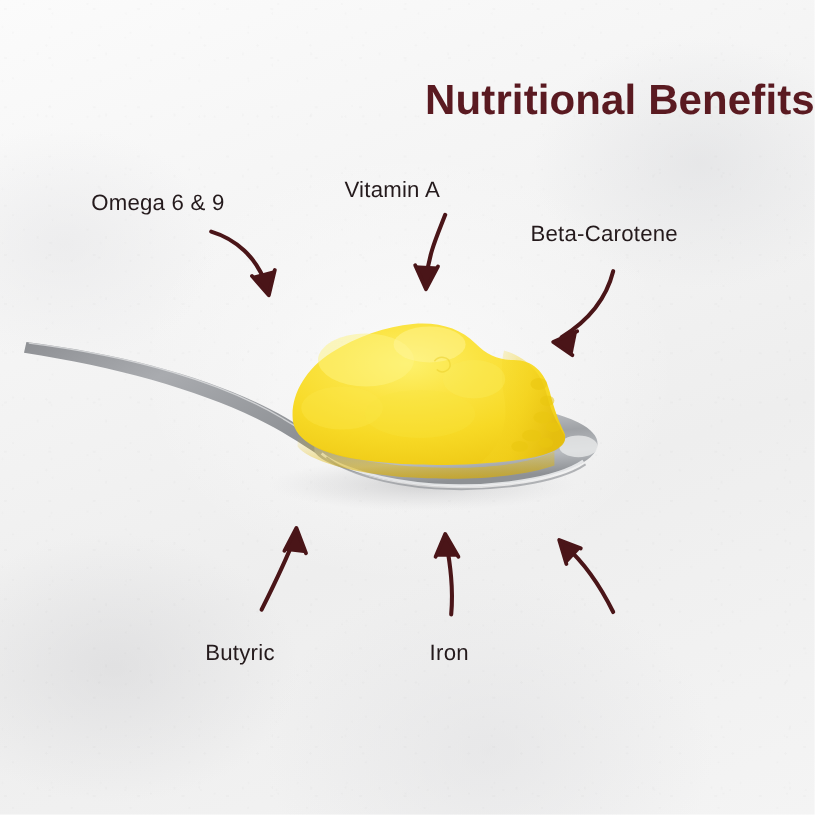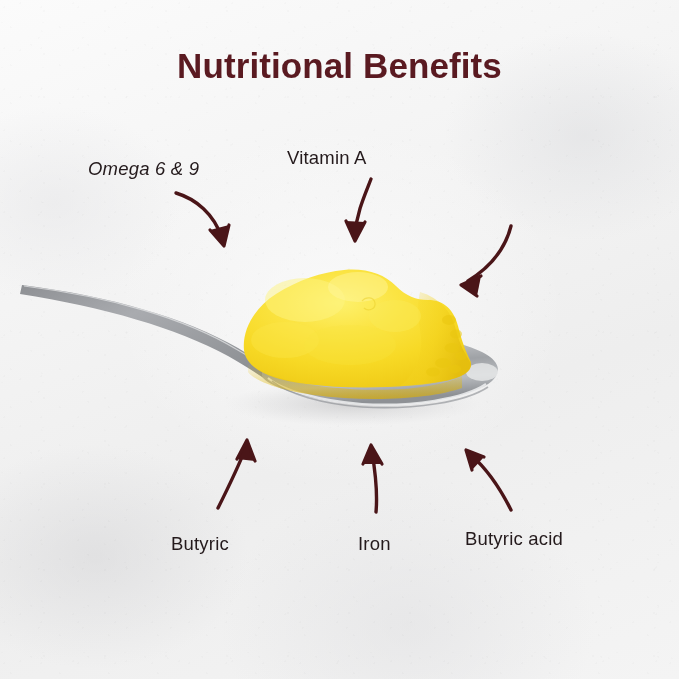--- a/index.html
+++ b/index.html
@@ -37,22 +37,22 @@
       radial-gradient(circle at 55% 88%, rgba(0,0,0,0.03) 0 1px, transparent 1px),
       radial-gradient(circle at 5% 50%, rgba(0,0,0,0.025) 0 1px, transparent 1px),
       radial-gradient(circle at 66% 55%, rgba(0,0,0,0.022) 0 1px, transparent 1px);
     background-size: 37px 41px, 53px 47px, 61px 43px, 44px 59px, 49px 38px, 57px 51px, 41px 45px, 63px 57px;
   }
 
   #title {
     position: absolute;
     left: 0;
     right: 0;
-    top: 46px;
-    text-align: center;
+    top: 64px;
+    text-align: right;
     font-size: 35px;
     font-weight: 700;
     letter-spacing: 0.1px;
     color: #5a1a21;
   }
 
   .label {
     position: absolute;
     color: #241a1c;
     font-size: 18.5px;
@@ -194,26 +194,26 @@
 
         <path d="M 376,512 C 378,490 375,470 372,452"></path>
         <path d="M 363,464 L 371,445 L 382,464" stroke-width="3.2" fill="#4a1518"></path>
 
         <path d="M 511,510 C 500,488 487,469 471,455"></path>
         <path d="M 484,457 L 466,450 L 472,470" stroke-width="3.2" fill="#4a1518"></path>
       </g>
     </svg>
   </div>
 
-  <div class="label" style="left:88px;  top:158px;font-style:italic;">Omega 6 &amp; 9</div>
+  <div class="label" style="left:76px;  top:158px;">Omega 6 &amp; 9</div>
 
   <div class="label" style="left:287px; top:147px;">Vitamin A</div>
 
+  <div class="label" style="left:442px; top:184px;">Beta-Carotene</div>
 
   <div class="label" style="left:171px; top:533px;">Butyric</div>
 
   <div class="label" style="left:358px; top:533px;text-align:center;">Iron</div>
 
-  <div class="label" style="left:465px; top:528px;">Butyric acid</div>
 
   <div id="title">Nutritional Benefits</div>
 
 </div>
 
 </body></html>

